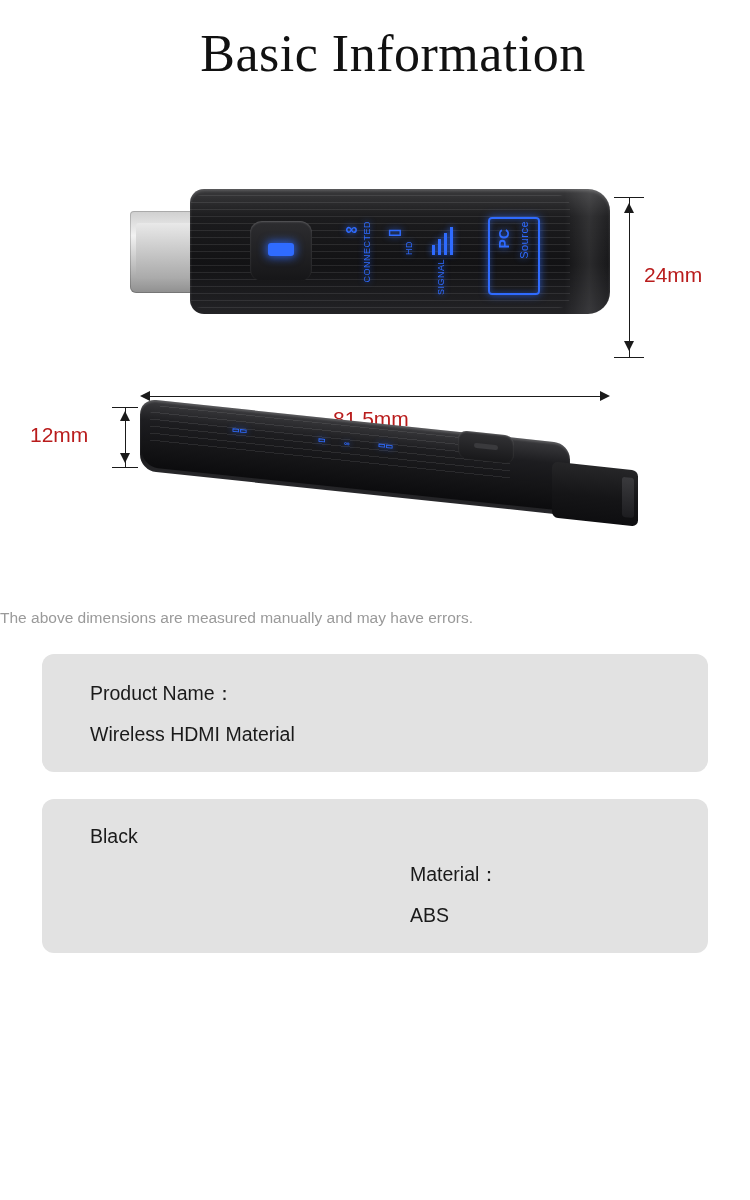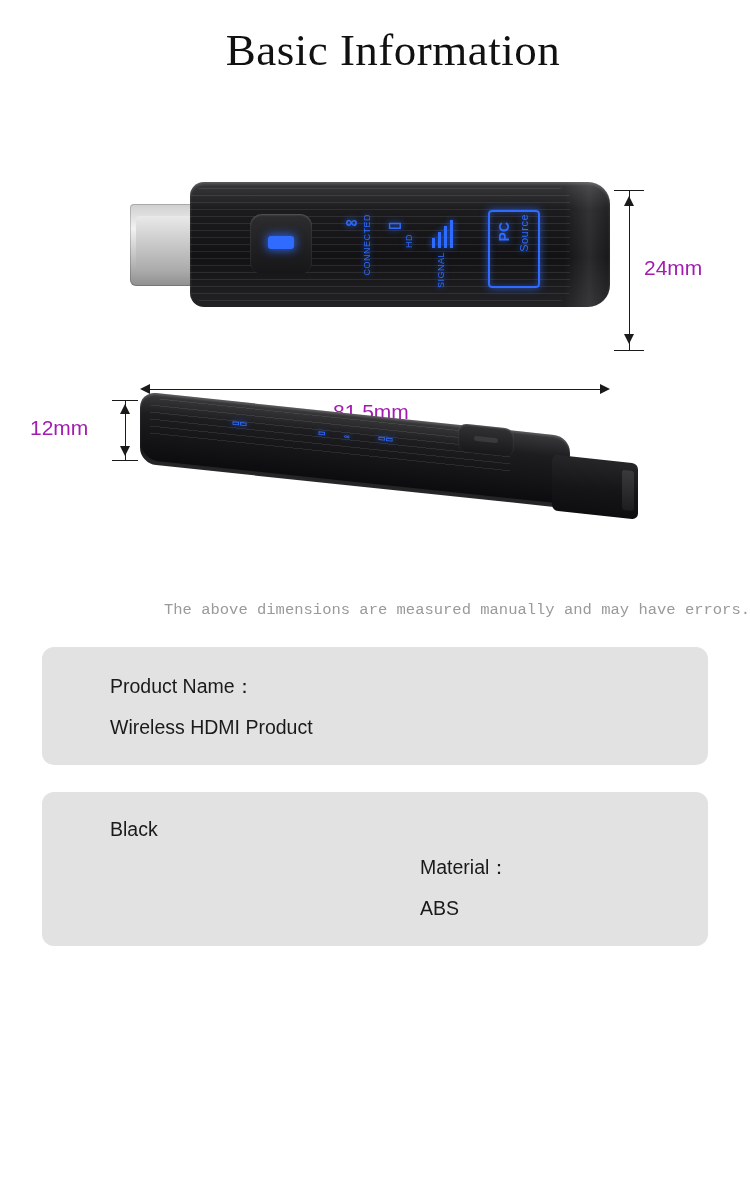--- a/index.html
+++ b/index.html
@@ -12,21 +12,21 @@
     height: 1200px;
     position: relative;
     font-family: "Liberation Sans", sans-serif;
     color: #1a1a1a;
     overflow: hidden;
   }
 
   
   .page-title {
     text-align: center;
-    font-size: 45px;
+    font-size: 52px;
     font-weight: 400;
     letter-spacing: 0.5px;
     margin: 0;
     padding-top: 24px;
     color: #111;
     font-family: "Liberation Serif", serif;
     padding-left: 36px;
   }
 
   
@@ -162,21 +162,21 @@
     width: 0; height: 0;
   }
   .arr-left  { border-top:5px solid transparent; border-bottom:5px solid transparent; border-right:10px solid #1a1a1a; }
   .arr-right { border-top:5px solid transparent; border-bottom:5px solid transparent; border-left:10px solid #1a1a1a; }
   .arr-up    { border-left:5px solid transparent; border-right:5px solid transparent; border-bottom:10px solid #1a1a1a; }
   .arr-down  { border-left:5px solid transparent; border-right:5px solid transparent; border-top:10px solid #1a1a1a; }
 
   .dim-label {
     position: absolute;
     font-size: 21px;
-    color: #a21caf;
+    color: #b91c1c;
     font-family: "Liberation Sans", sans-serif;
   }
 
   
   .device-side {
     position: absolute;
     left: 140px;
     top: 300px;
     width: 520px;
     height: 130px;
@@ -243,41 +243,40 @@
   }
   .side-hdmi::after{
     content:"";
     position:absolute; right:4px; top:8px; width:12px; height:40px;
     background: linear-gradient(180deg,#3a3a3d,#1d1d20);
     border-radius: 3px;
   }
 
   
   .disclaimer {
-    text-align: right;
+    text-align: left;
     color: #9a9a9a;
     font-size: 15.5px;
     line-height: 29px;
     margin-top: 2px;
-    font-family: Liberation Mono, monospace;
   }
 
   
   .cards {
     margin: 22px 42px 0 42px;
   }
   .card {
     background: #e2e2e2;
     border-radius: 12px;
     padding: 26px 0 26px 0;
     margin-bottom: 27px;
     display: flex;
   }
   .card-col {
-    padding-left: 68px;
+    padding-left: 48px;
     flex: 1;
   }
   .card-col.right { padding-left: 22px; margin-top: 36px; }
   .spec-label {
     font-size: 19.5px;
     color: #1a1a1a;
     margin-bottom: 16px;
   }
   .spec-value {
     font-size: 19.5px;
@@ -354,21 +353,21 @@
 
 <div class="disclaimer">
   <div>The above dimensions are measured manually and may have errors.</div>
 </div>
 
 <div class="cards">
 
   <div class="card">
     <div class="card-col">
       <div class="spec-label">Product Name：</div>
-      <div class="spec-value">Wireless HDMI Product</div>
+      <div class="spec-value">Wireless HDMI Material</div>
     </div>
   </div>
 
   <div class="card">
     <div class="card-col">
       <div class="spec-value">Black</div>
     </div>
     <div class="card-col right">
       <div class="spec-label">Material：</div>
       <div class="spec-value">ABS</div>

